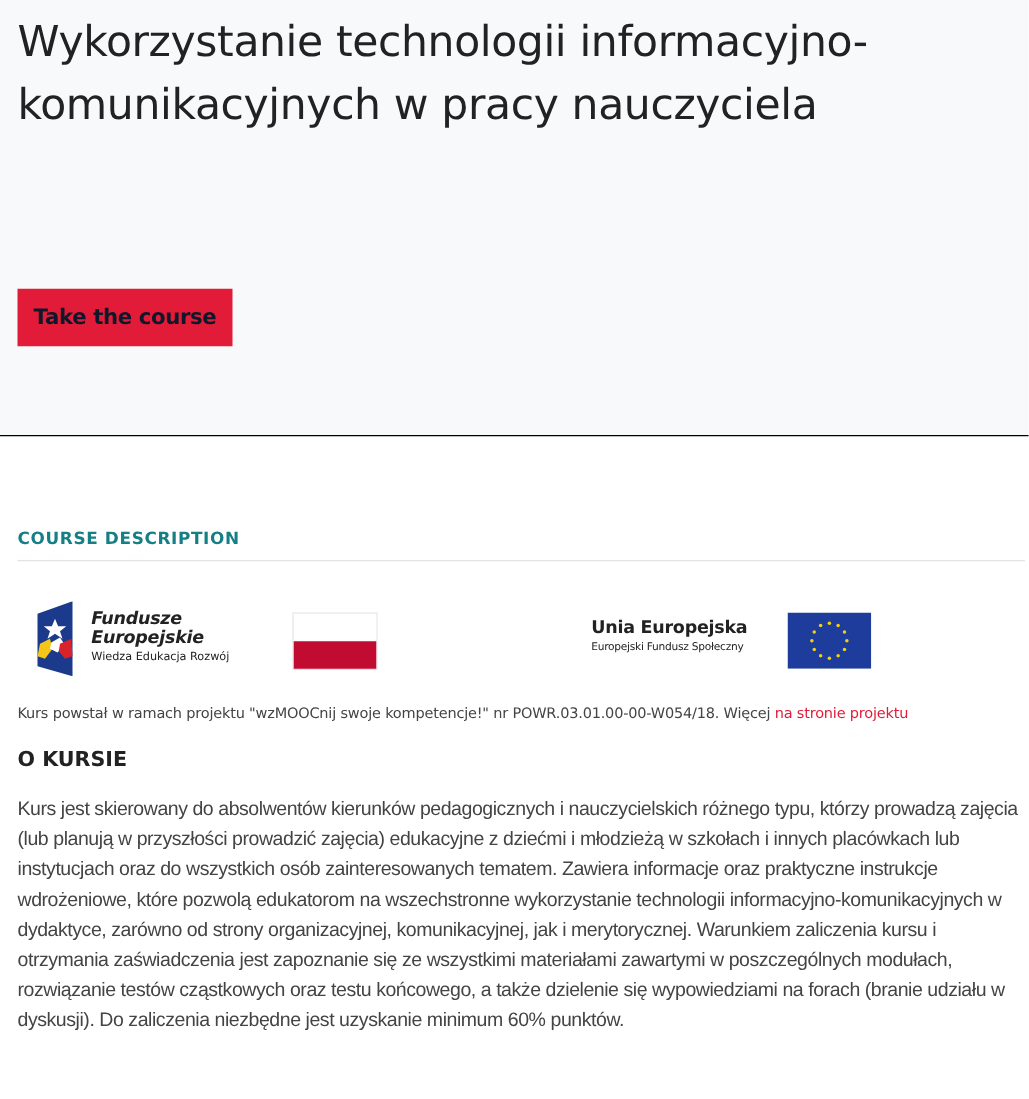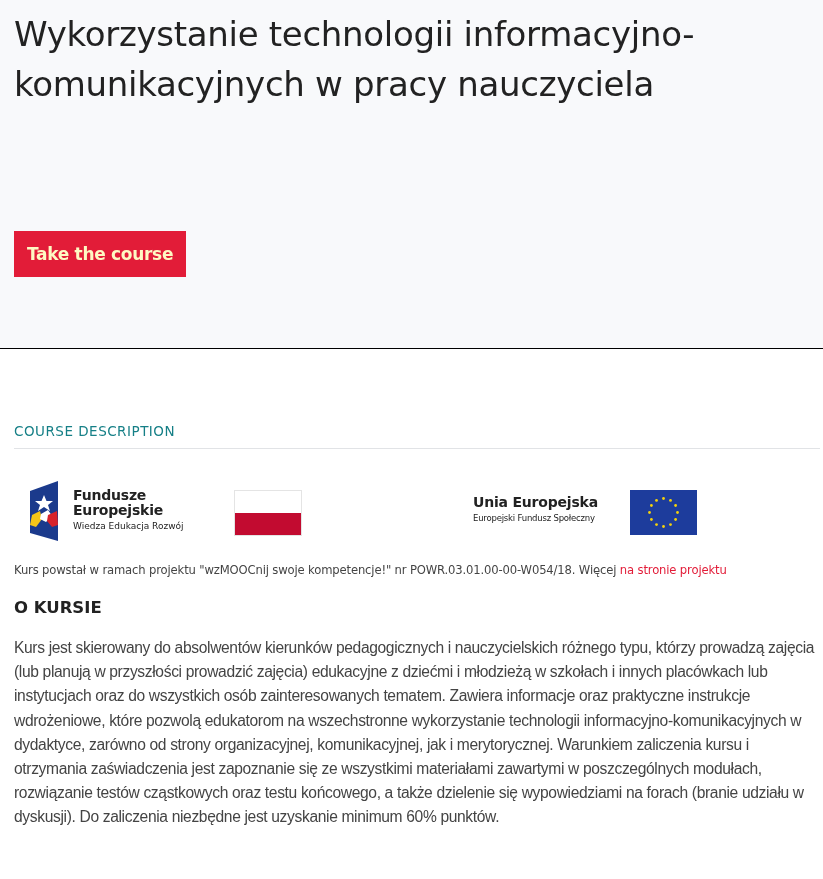--- a/index.html
+++ b/index.html
@@ -31,53 +31,53 @@
     color: #333;
     letter-spacing: -0.2px;
   }
   .cta {
     position: absolute;
     top: 231px;
     left: 14px;
     width: 172px;
     height: 46px;
     background: #e21c38;
-    color: #fef9c3;
+    color: #0f172a;
     border: none;
     font-family: "DejaVu Sans", sans-serif;
     font-weight: 700;
     font-size: 17px;
     letter-spacing: -0.3px;
     cursor: pointer;
   }
 
   .content { padding: 0 14px; position: relative; }
   .section-label {
     position: absolute;
     top: 74px;
     left: 14px;
     font-size: 13.5px;
-    font-weight: 400;
+    font-weight: 700;
     letter-spacing: 0.5px;
     color: #157f86;
   }
   .section-rule {
     position: absolute;
     top: 99px;
     left: 14px;
     right: 3px;
     height: 1px;
     background: #e1e3e6;
   }
 
   .logos { position: absolute; top: 478px; left: 0; width: 823px; height: 66px; }
   .logo { position: absolute; }
   .fe-icon { left: 28px; top: 3px; width: 32px; height: 60px; }
   .fe-text { left: 73px; top: 10px; color: #222; }
-  .fe-text .l1 { font-size: 14px; font-weight: 700; line-height: 15px; letter-spacing: -0.2px; }
+  .fe-text .l1 { font-size: 14px; font-weight: 700; line-height: 15px; letter-spacing: -0.2px; font-style: italic; }
   .fe-text .l2 { font-size: 9px; line-height: 15px; margin-top: 1px; }
   .pl-flag { left: 234px; top: 12px; width: 68px; height: 46px; border: 1px solid #e4e4e4; }
   .pl-flag .w { height: 50%; background: #fff; }
   .pl-flag .r { height: 50%; background: #c20b30; }
   .pl-text { left: 316px; top: 20px; font-size: 14px; font-weight: 700; line-height: 15px; color: #222; letter-spacing: -0.2px; }
   .ue-text { left: 473px; top: 16px; text-align: left; width: 143px; color: #222; }
   .ue-text .l1 { font-size: 14px; font-weight: 700; line-height: 17px; letter-spacing: -0.2px; }
   .ue-text .l2 { font-size: 8.5px; line-height: 14px; letter-spacing: -0.2px; }
   .eu-flag { left: 630px; top: 12px; width: 67px; height: 45px; }
 

